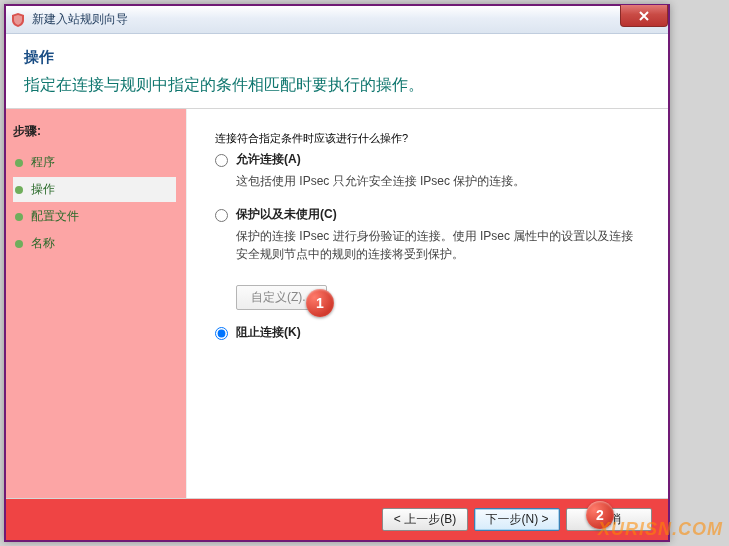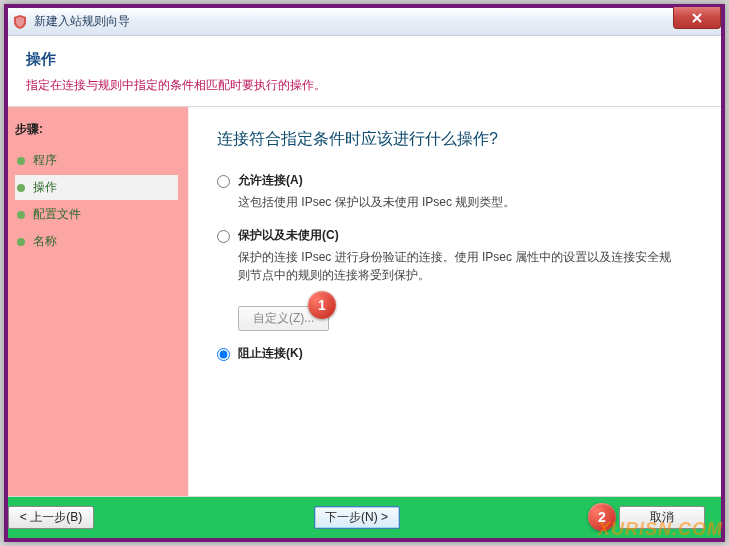--- a/index.html
+++ b/index.html
@@ -1,46 +1,46 @@
 <!DOCTYPE html>
 <html><head>
 <meta charset="utf-8">
 <style>
 *{box-sizing:border-box;margin:0;padding:0;font-family:"Microsoft YaHei","Segoe UI",Tahoma,sans-serif;font-size:12px}
 body{background:#d4d4d4;width:729px;height:546px;position:relative;overflow:hidden}
-.window{position:absolute;left:4px;top:4px;width:721px;height:538px;background:#fff;border:4px solid #701a75;box-shadow:0 0 8px rgba(0,0,0,.3)}
+.window{position:absolute;left:4px;top:4px;width:666px;height:538px;background:#fff;border:2px solid #701a75;box-shadow:0 0 8px rgba(0,0,0,.3)}
 .titlebar{height:28px;background:linear-gradient(#fff,#e8eef7 45%,#dce5f0);border-bottom:1px solid #c0cdde;display:flex;align-items:center;padding:0 4px;position:relative}
 .titlebar .ico{width:16px;height:16px;margin-right:6px;display:inline-block}
 .titlebar .ico svg{width:16px;height:16px}
 .titlebar .ttl{color:#1f3b5c;font-size:12px}
 .closebtn{position:absolute;right:0;top:-1px;width:48px;height:22px;background:linear-gradient(#e27a78,#c94b45 45%,#b83330);border:1px solid #8a2b28;border-top:none;border-radius:0 0 4px 4px;display:flex;align-items:center;justify-content:center;color:#fff;font-size:12px;font-weight:bold}
 .closebtn svg{width:12px;height:12px}
 .header{padding:14px 18px 12px;border-bottom:1px solid #d6d6d6;background:#fff}
 .header h1{font-size:15px;font-weight:bold;color:#1a4e85;margin-bottom:8px}
-.header p{font-size:12px;color:#be185d}
+.header p{font-size:16px;color:#0f766e}
 .body{display:flex;height:430px}
 .sidebar{width:180px;padding:14px 10px 10px 7px;background:#fca5a5}
 .sidebar h3{font-size:12px;font-weight:bold;color:#222;margin-bottom:10px}
 .steps{list-style:none}
 .steps li{display:flex;align-items:center;padding:4px 2px;margin-bottom:2px;color:#2a6a2a;cursor:pointer}
 .steps li.cur{background:#f2f2f2}
 .steps li .bul{width:8px;height:8px;border-radius:50%;background:#6fae5c;margin-right:8px;flex-shrink:0}
 .content{flex:1;padding:22px 28px 10px 28px;position:relative;border-left:1px solid #eee}
-.content .q{font-size:16px;color:#0c4a6e;margin-bottom:22px}
+.content .q{font-size:11px;color:#000000;margin-bottom:5px}
 .opt{margin-bottom:16px}
 .optrow{display:flex;align-items:center}
 .optrow input[type=radio]{margin-top:1px;margin-right:8px}
 .optrow label{font-weight:bold;font-size:12px;color:#222}
 .optdesc{margin-left:21px;margin-top:4px;color:#444;font-size:12px;line-height:1.5;max-width:440px}
 .custbtn{margin:6px 0 14px 21px;padding:3px 14px;border:1px solid #b5b5b5;background:linear-gradient(#fbfbfb,#eee);color:#888;font-size:12px;border-radius:2px}
 .link{color:#0066cc;text-decoration:underline;cursor:pointer;position:absolute;bottom:20px;left:28px}
 .annot{position:absolute;width:28px;height:28px;border-radius:50%;background:radial-gradient(circle at 30% 30%,#ff7a6a,#d23b2e 70%);color:#fff;font-weight:bold;font-size:14px;display:flex;align-items:center;justify-content:center;box-shadow:0 1px 3px rgba(0,0,0,.4),inset 0 1px 2px rgba(255,255,255,.4)}
 .a1{left:300px;top:283px}
 .a2{left:580px;top:495px}
-.footer{position:absolute;bottom:0;left:0;right:0;height:42px;border-top:1px solid #d6d6d6;display:flex;align-items:center;justify-content:space-between;padding-right:16px;gap:6px;background:#22c55e}
+.footer{position:absolute;bottom:0;left:0;right:0;height:42px;border-top:1px solid #d6d6d6;display:flex;align-items:center;justify-content:flex-end;padding-right:16px;gap:6px;background:#ef4444}
 .footer button{min-width:86px;height:23px;border:1px solid #8a8a8a;background:linear-gradient(#fdfdfd,#e6e6e6);font-size:12px;color:#222;border-radius:2px;padding:0 8px}
 .footer button.primary{border:1px solid #3c7fb1;box-shadow:0 0 0 1px #a8d3f0 inset;background:linear-gradient(#f7fbff,#d7ecfb)}
 .watermark{position:absolute;right:6px;bottom:6px;color:#ff8a00;font-size:18px;font-style:italic;font-weight:bold;letter-spacing:1px;opacity:.55;font-family:Liberation Sans, sans-serif}
 </style>
 </head>
 <body>
 
 <div class="window">
 
   <div class="titlebar">
@@ -87,21 +87,21 @@
     </div>
 
     <div class="content">
       <p class="q">连接符合指定条件时应该进行什么操作?</p>
 
       <div class="opt">
         <div class="optrow">
           <input type="radio" name="act" style="">
           <label>允许连接(A)</label>
         </div>
-        <div class="optdesc">这包括使用 IPsec 保护以及未使用 IPsec 规则类型。</div>
+        <div class="optdesc">这包括使用 IPsec 只允许安全连接 IPsec 保护的连接。</div>
       </div>
 
       <div class="opt">
         <div class="optrow">
           <input type="radio" name="act" style="">
           <label>保护以及未使用(C)</label>
         </div>
         <div class="optdesc">保护的连接 IPsec 进行身份验证的连接。使用 IPsec 属性中的设置以及连接安全规则节点中的规则的连接将受到保护。</div>
       </div>
 

